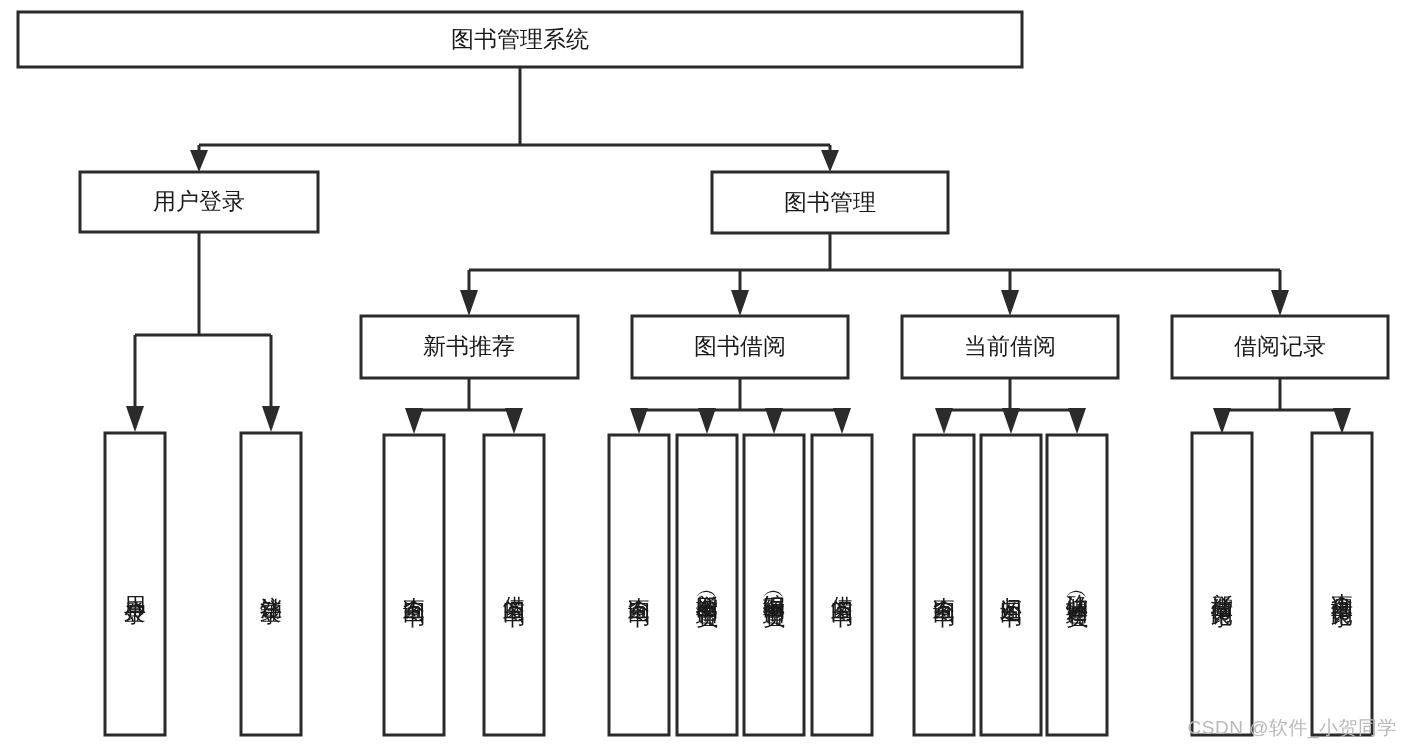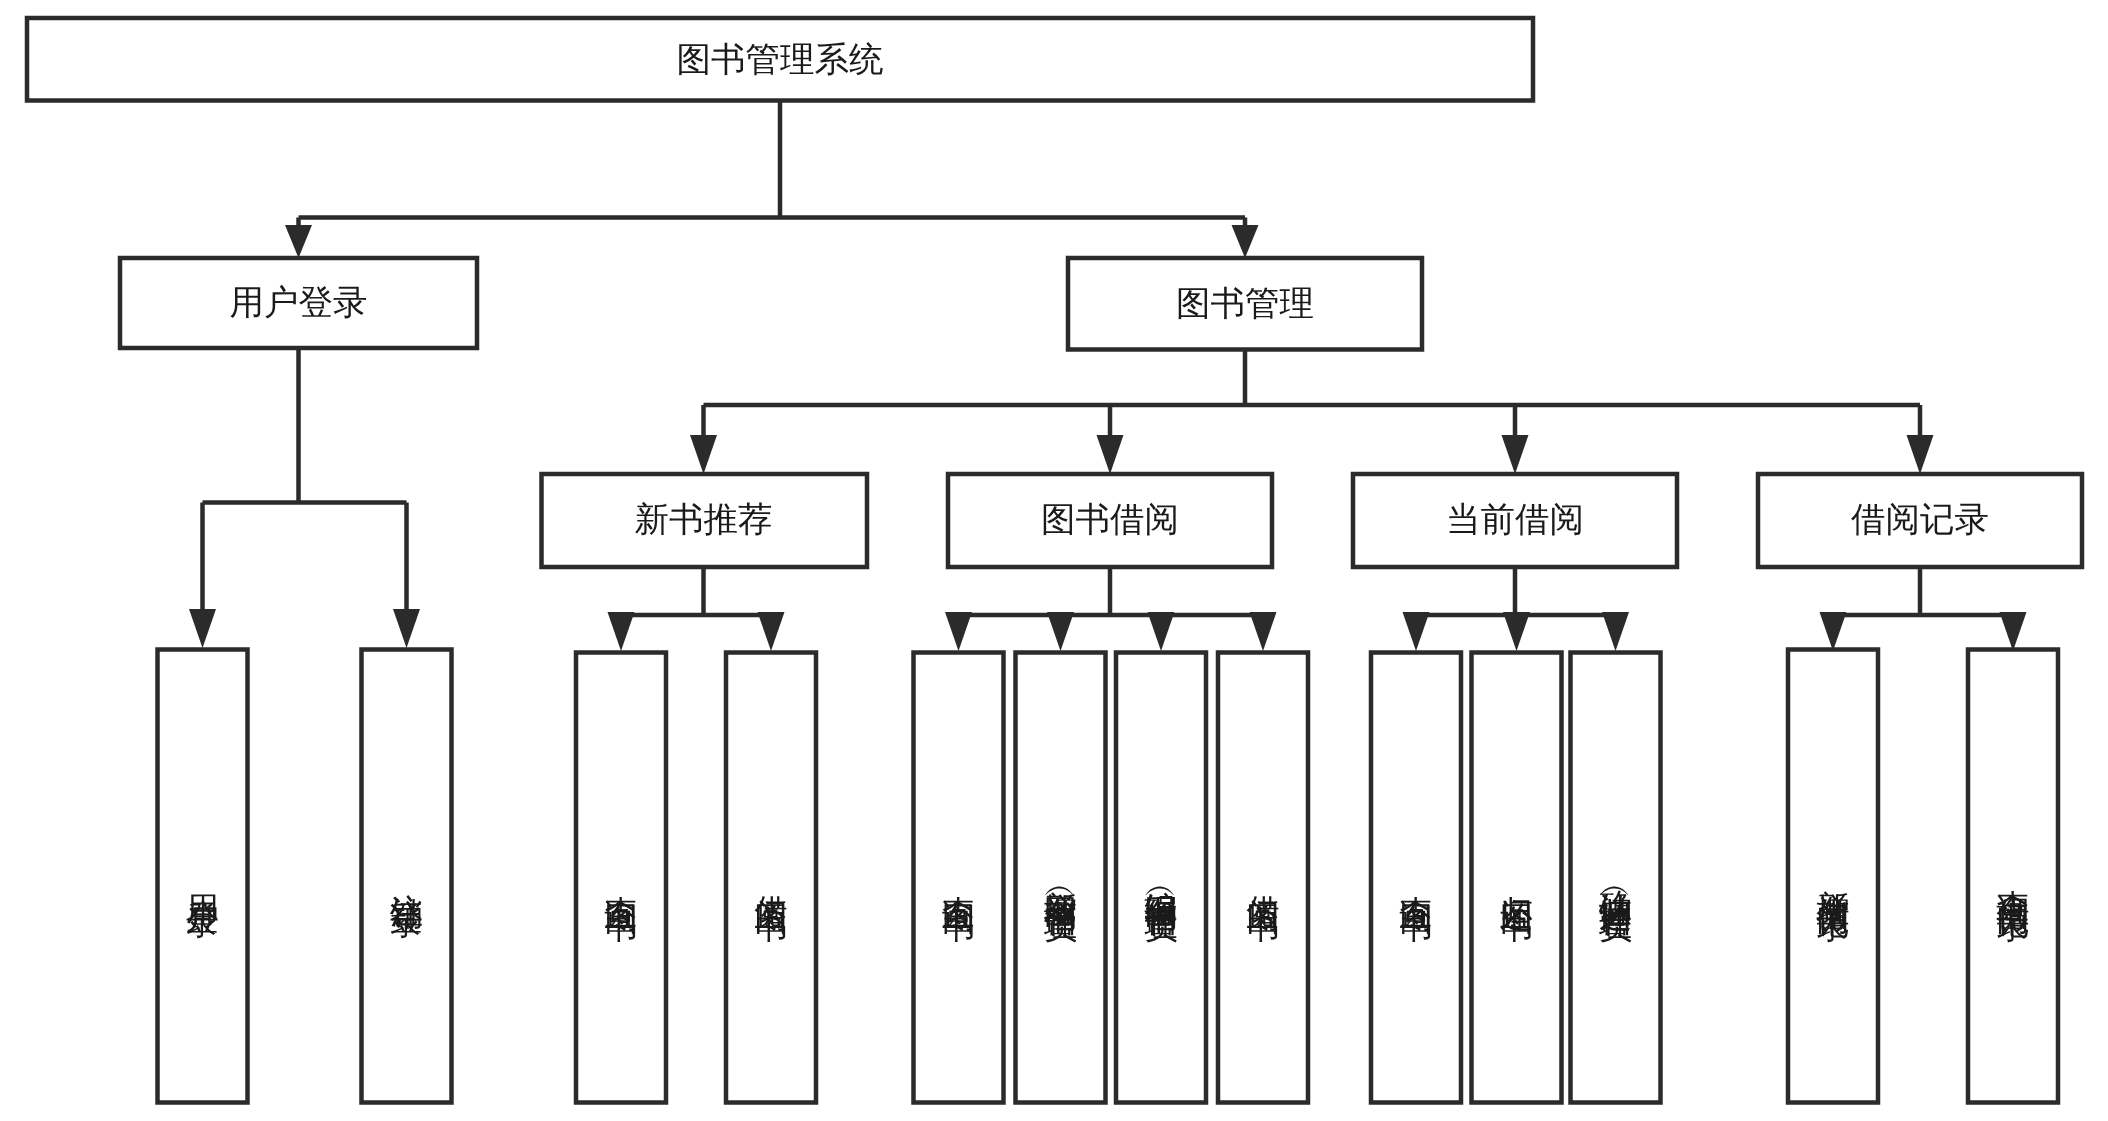--- a/index.html
+++ b/index.html
@@ -224,14 +224,15 @@
   <div class="vlabel" style="left:744px; top:435px; width:60px; height:300px; letter-spacing:2px;">编辑图书（管理员）</div>
   <div class="vlabel" style="left:812px; top:435px; width:60px; height:300px;">借阅图书</div>
 
   <div class="vlabel" style="left:914px; top:435px; width:60px; height:300px;">查询图书</div>
   <div class="vlabel" style="left:981px; top:435px; width:60px; height:300px;">归还图书</div>
   <div class="vlabel" style="left:1047px; top:435px; width:60px; height:300px; letter-spacing:2px;">确认归还（管理员）</div>
 
   <div class="vlabel" style="left:1192px; top:433px; width:60px; height:302px;">新增借阅记录</div>
   <div class="vlabel" style="left:1312px; top:433px; width:60px; height:302px;">查询借阅记录</div>
 
+  <div class="watermark">CSDN @软件_小贺同学</div>
 
 </div>
 
 </body></html>

